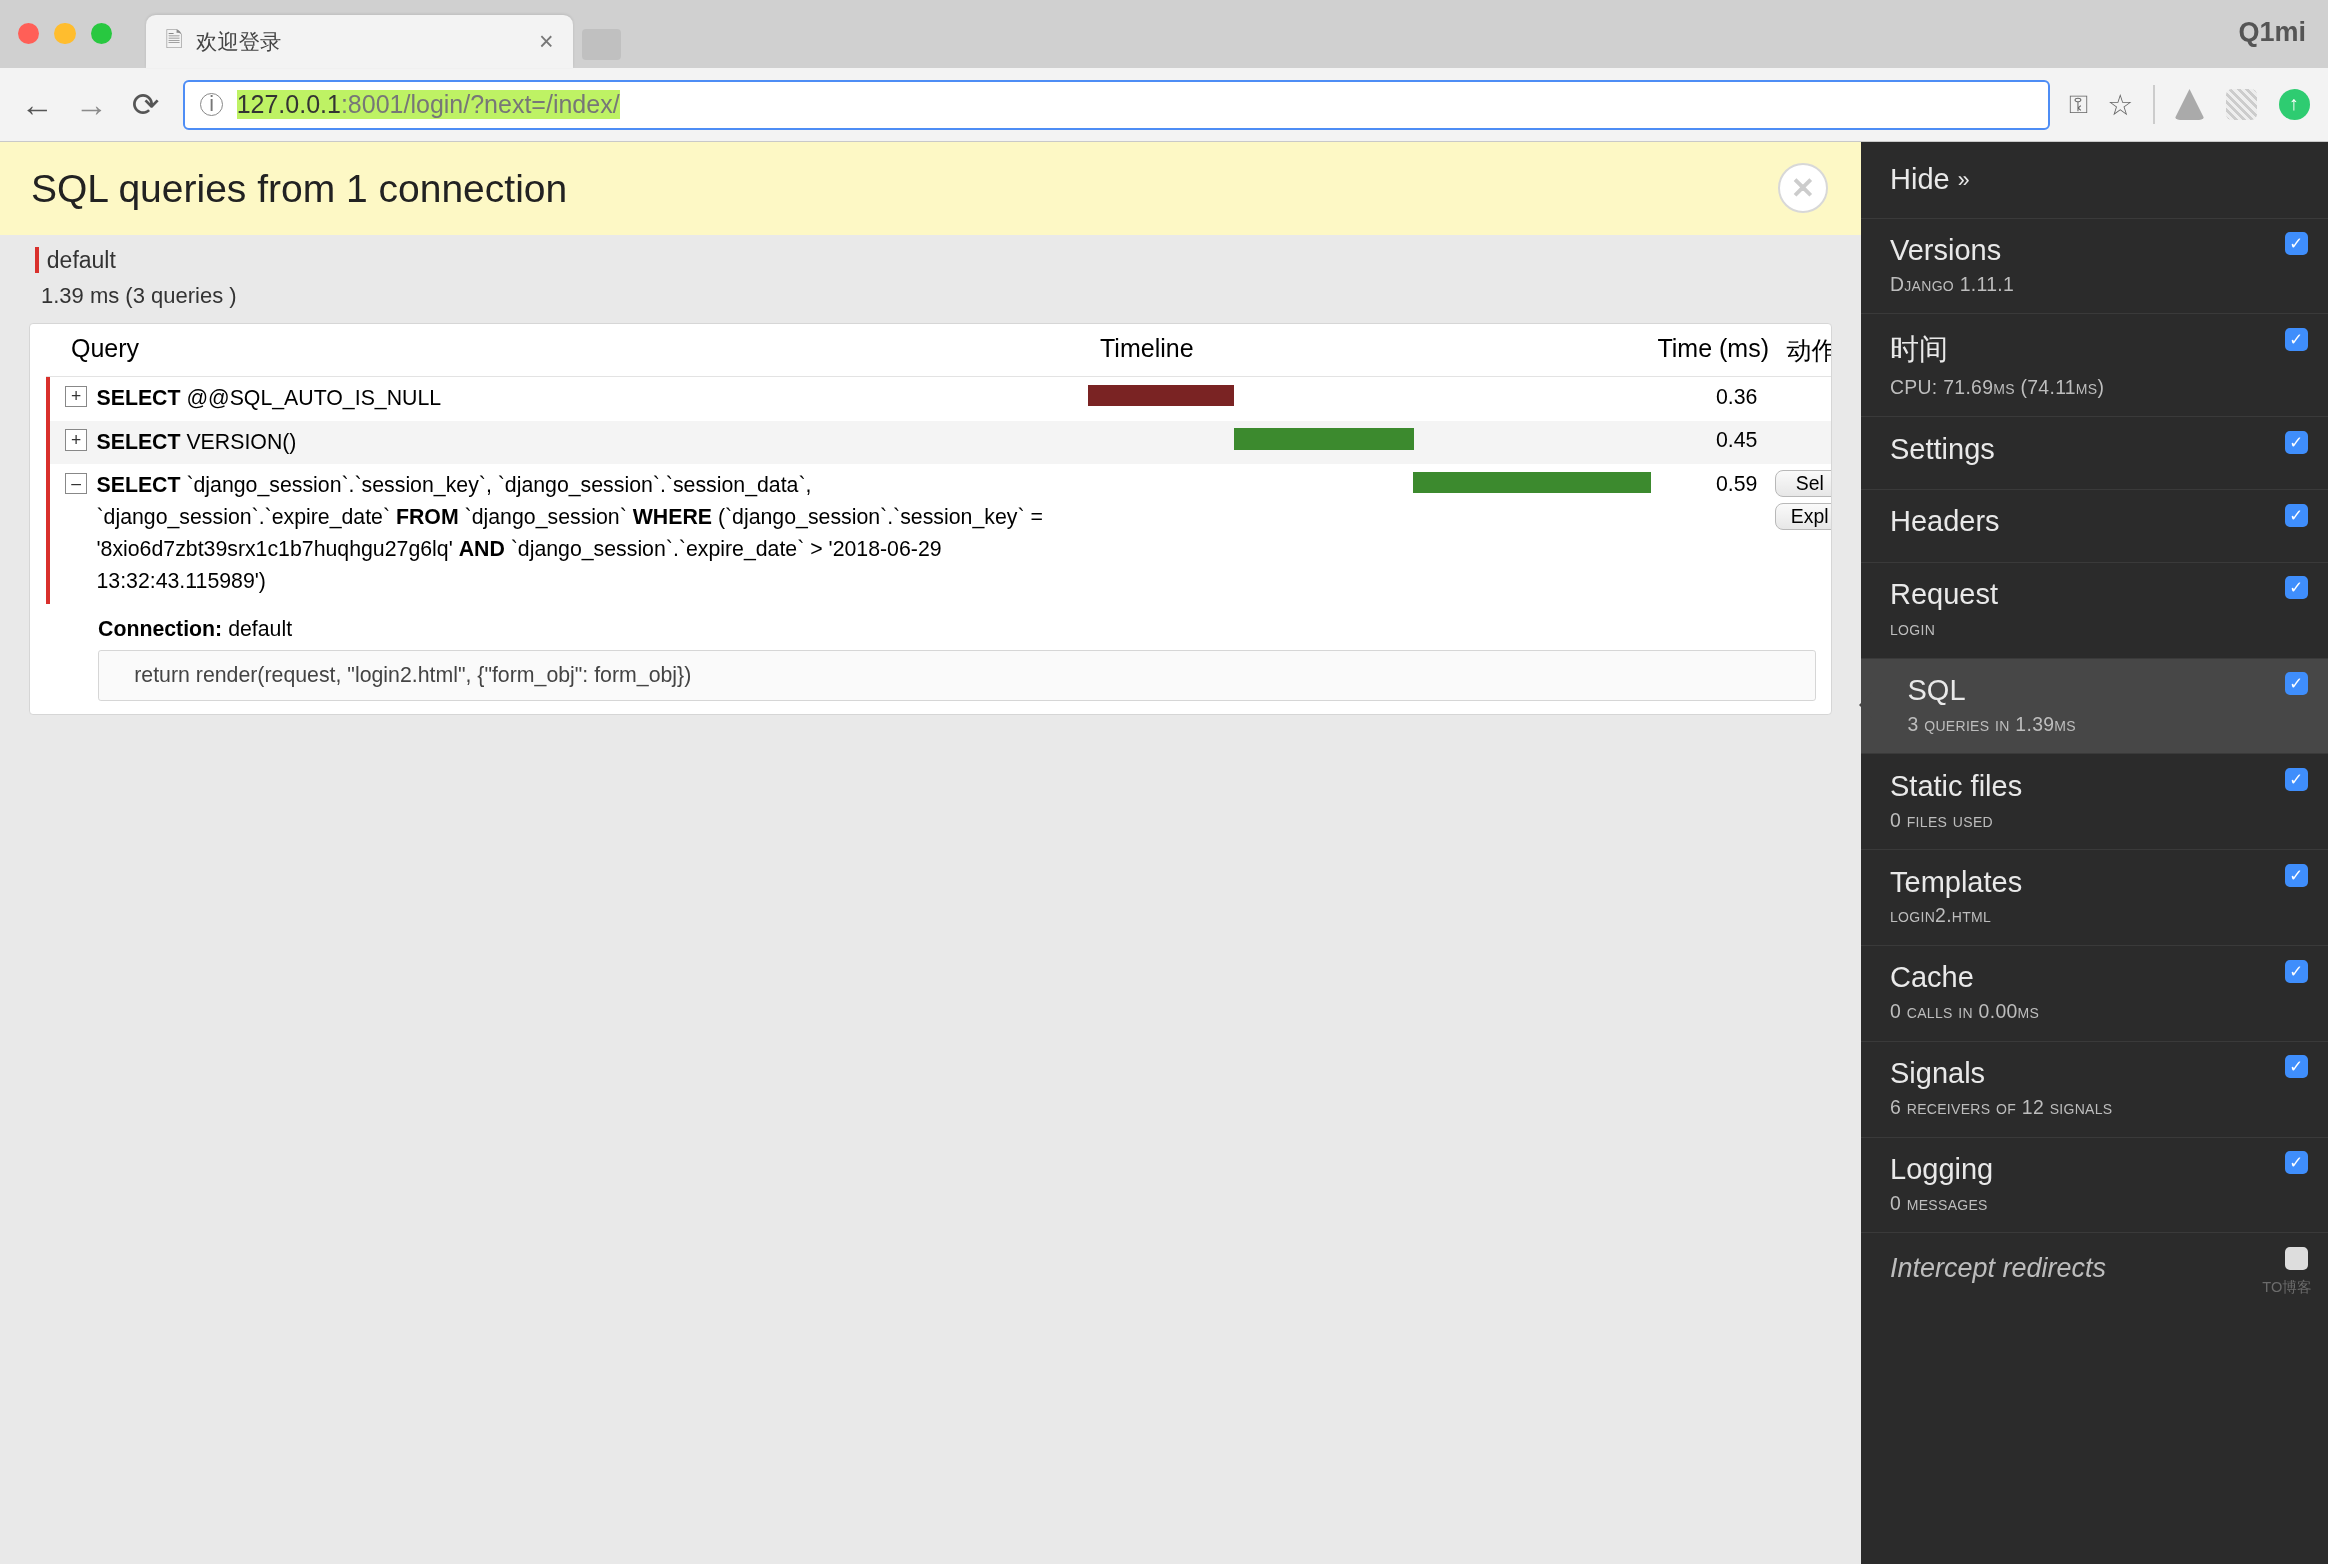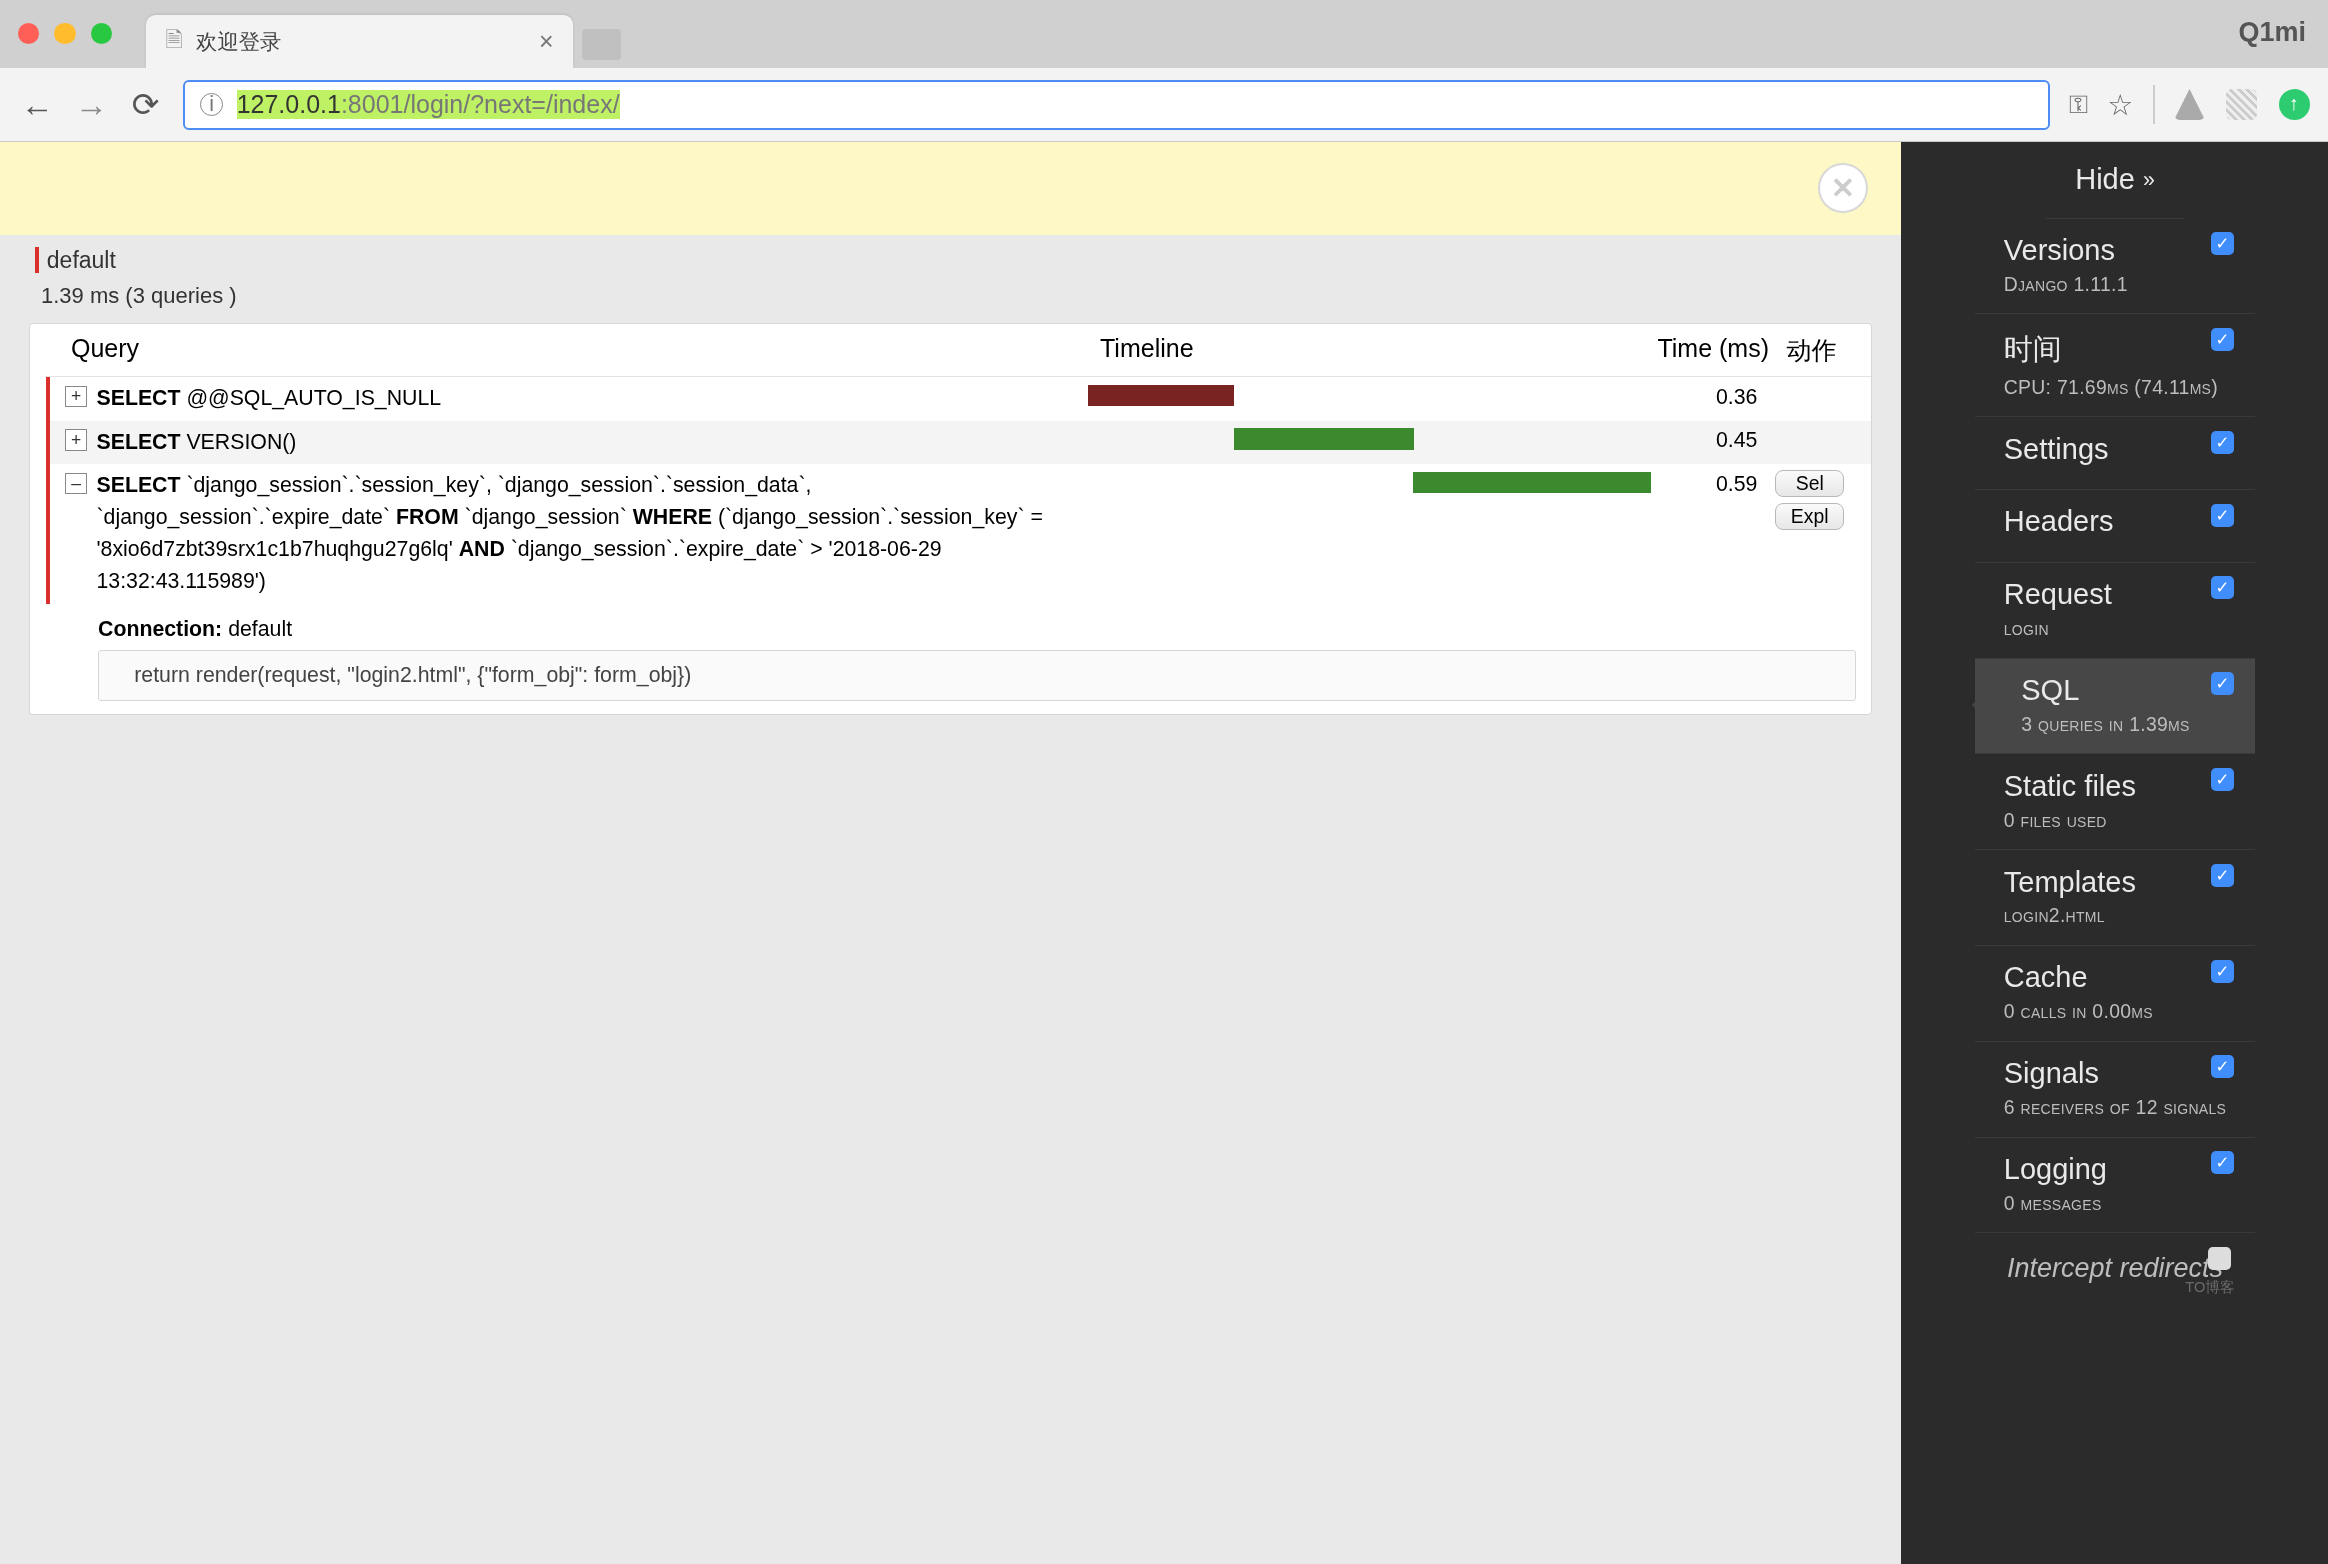--- a/index.html
+++ b/index.html
@@ -66,21 +66,21 @@
 .timecell { flex: 0 0 126px; text-align: right; padding-top: 1.9px; }
 .actcell { flex: 0 0 87px; padding-left: 17.5px; display:flex; flex-direction:column; gap:5.8px; }
 .minibtn { font-size: 19.4px; background: linear-gradient(#fafafa,#e7e7e7); border:1px solid #b8b8b8; border-radius:8px; padding: 1px 9.7px; text-align:center; }
 
 .expanded-extra { padding: 0 15.5px 13.6px 52px; }
 .conline { font-size: 21.3px; margin: 13.6px 0 7.8px 0; }
 .codebox { border: 1px solid #d6d6d6; background: #fafafa; border-radius: 2.9px; padding: 7.8px 11.6px; font-size: 21.3px; font-family: inherit; line-height:1.55; color:#444; }
 .codebox .kw { font-family: 'Menlo', monospace; }
 
 
-.sidebar { width: 428px; background: #2b2b2b; color: #e9e9e9; display: flex; flex-direction: column; font-size: 25px; position: relative; align-items: center; }
+.sidebar { width: 468px; background: #2b2b2b; color: #e9e9e9; display: flex; flex-direction: column; font-size: 25px; position: relative; }
 .hide { padding: 21.3px 29px; font-size: 29px; font-weight: 400; border-bottom: 1px solid #3a3a3a; }
 .hide .raquo { font-size: 21.3px; vertical-align: 1.9px; }
 .panel { padding: 15.5px 29px 17.5px 29px; border-bottom: 1px solid #3a3a3a; position: relative; }
 .panel.active { background: #474747; }
 .panel.active::before { content:''; position:absolute; left:-15.5px; top:33px; border:13.6px solid transparent; border-right-color:#474747; }
 .panel .title { font-size: 29px; font-weight: 400; margin-bottom: 5.8px; }
 .panel.active .title { padding-left: 17.5px; }
 .panel .sub { font-size: 19.4px; color: #bdbdbd; font-variant: small-caps; letter-spacing: 0.3px; }
 .panel.active .sub { padding-left: 17.5px; }
 .chk { position: absolute; right: 21.3px; top: 13.6px; width: 23px; height: 23px; border-radius: 4.9px; background: #3f8efc; display: inline-flex; align-items: center; justify-content: center; color: #fff; font-size: 16.5px; }
@@ -121,20 +121,21 @@
     <div class="exticons">
       <span class="ext grey" style="clip-path:polygon(50% 0,100% 100%,0 100%);background:#aaa"></span>
       <span class="ext dash"></span>
       <span class="ext green"></span>
     </div>
   </div>
 
   <div class="mainrow">
     <div class="page">
       <div class="header">
+        <h1>SQL queries from 1 connection</h1>
         <div class="closepanel">✕</div>
       </div>
 
       <div class="subhdr">
         <span class="conn-name">default</span>
       </div>
       <div class="conn-sum">1.39 ms (3 queries )</div>
 
       <div class="table">
         <div class="thead">

